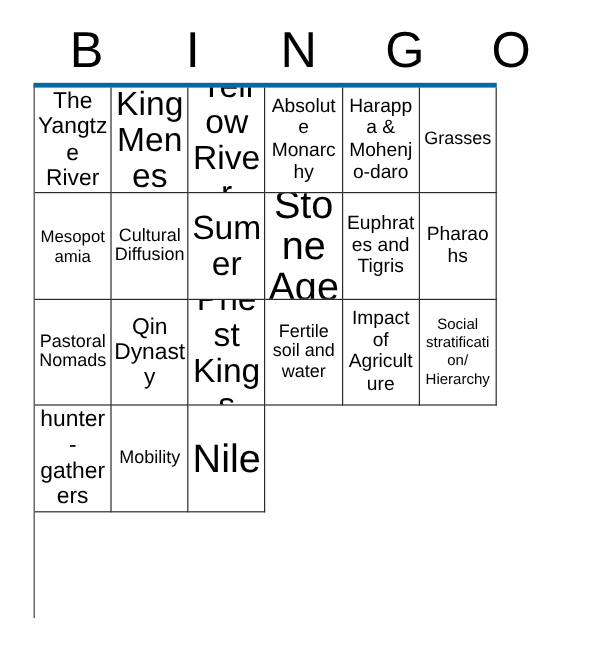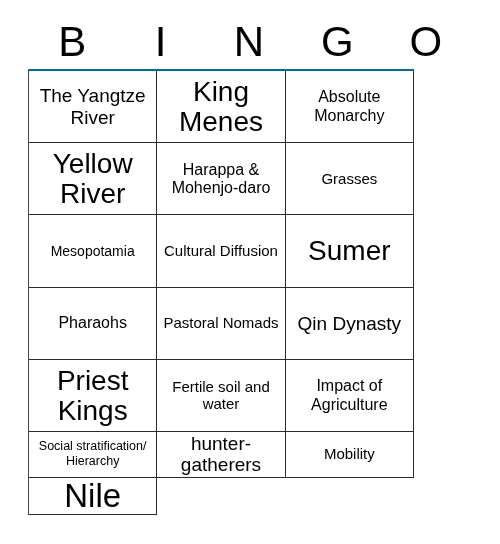--- a/index.html
+++ b/index.html
@@ -43,24 +43,24 @@
     user-select: none;
   }
   
   #grid {
     position: absolute;
     left: 28px;
     top: 69px;
     width: 386px;
     height: 446px;
     box-sizing: border-box;
-    border-top: 2px solid #0369a1;
+    border-top: 4px solid #0369a1;
     border-left: 1px solid #444444;
     display: grid;
-    grid-template-columns: repeat(3, 1fr);
+    grid-template-columns: repeat(6, 1fr);
     grid-template-rows: repeat(5, 1fr);
   }
   .cell {
     box-sizing: border-box;
     border-right: 1px solid #2b2b2b;
     border-bottom: 1px solid #2b2b2b;
     display: flex;
     align-items: center;
     justify-content: center;
     text-align: center;
@@ -100,42 +100,48 @@
 
   <div id="grid">
 
     <div class="cell">
       <span class="cell-text fs-lg">The Yangtze River</span>
     </div>
     <div class="cell">
       <span class="cell-text fs-xxl">King Menes</span>
     </div>
     <div class="cell">
-      <span class="cell-text fs-md">Absolute Monarchy</span>
+      <span class="cell-text fs-xxl">Yellow River</span>
     </div>
     <div class="cell">
-      <span class="cell-text fs-xxl">Yellow River</span>
+      <span class="cell-text fs-md">Absolute Monarchy</span>
     </div>
 
     <div class="cell">
       <span class="cell-text fs-md">Harappa &amp; Mohenjo-daro</span>
     </div>
     <div class="cell">
       <span class="cell-text fs-xl">Grasses</span>
     </div>
     <div class="cell">
       <span class="cell-text fs-sm">Mesopotamia</span>
     </div>
     <div class="cell">
       <span class="cell-text fs-xl">Cultural Diffusion</span>
     </div>
     <div class="cell">
       <span class="cell-text fs-xxl">Sumer</span>
     </div>
 
+    <div class="cell">
+      <span class="cell-text fs-huge">Stone Age</span>
+    </div>
+    <div class="cell">
+      <span class="cell-text fs-md">Euphrates and Tigris</span>
+    </div>
     <div class="cell">
       <span class="cell-text fs-md">Pharaohs</span>
     </div>
     <div class="cell">
       <span class="cell-text fs-xl">Pastoral Nomads</span>
     </div>
 
     <div class="cell">
       <span class="cell-text fs-lg">Qin Dynasty</span>
     </div>

